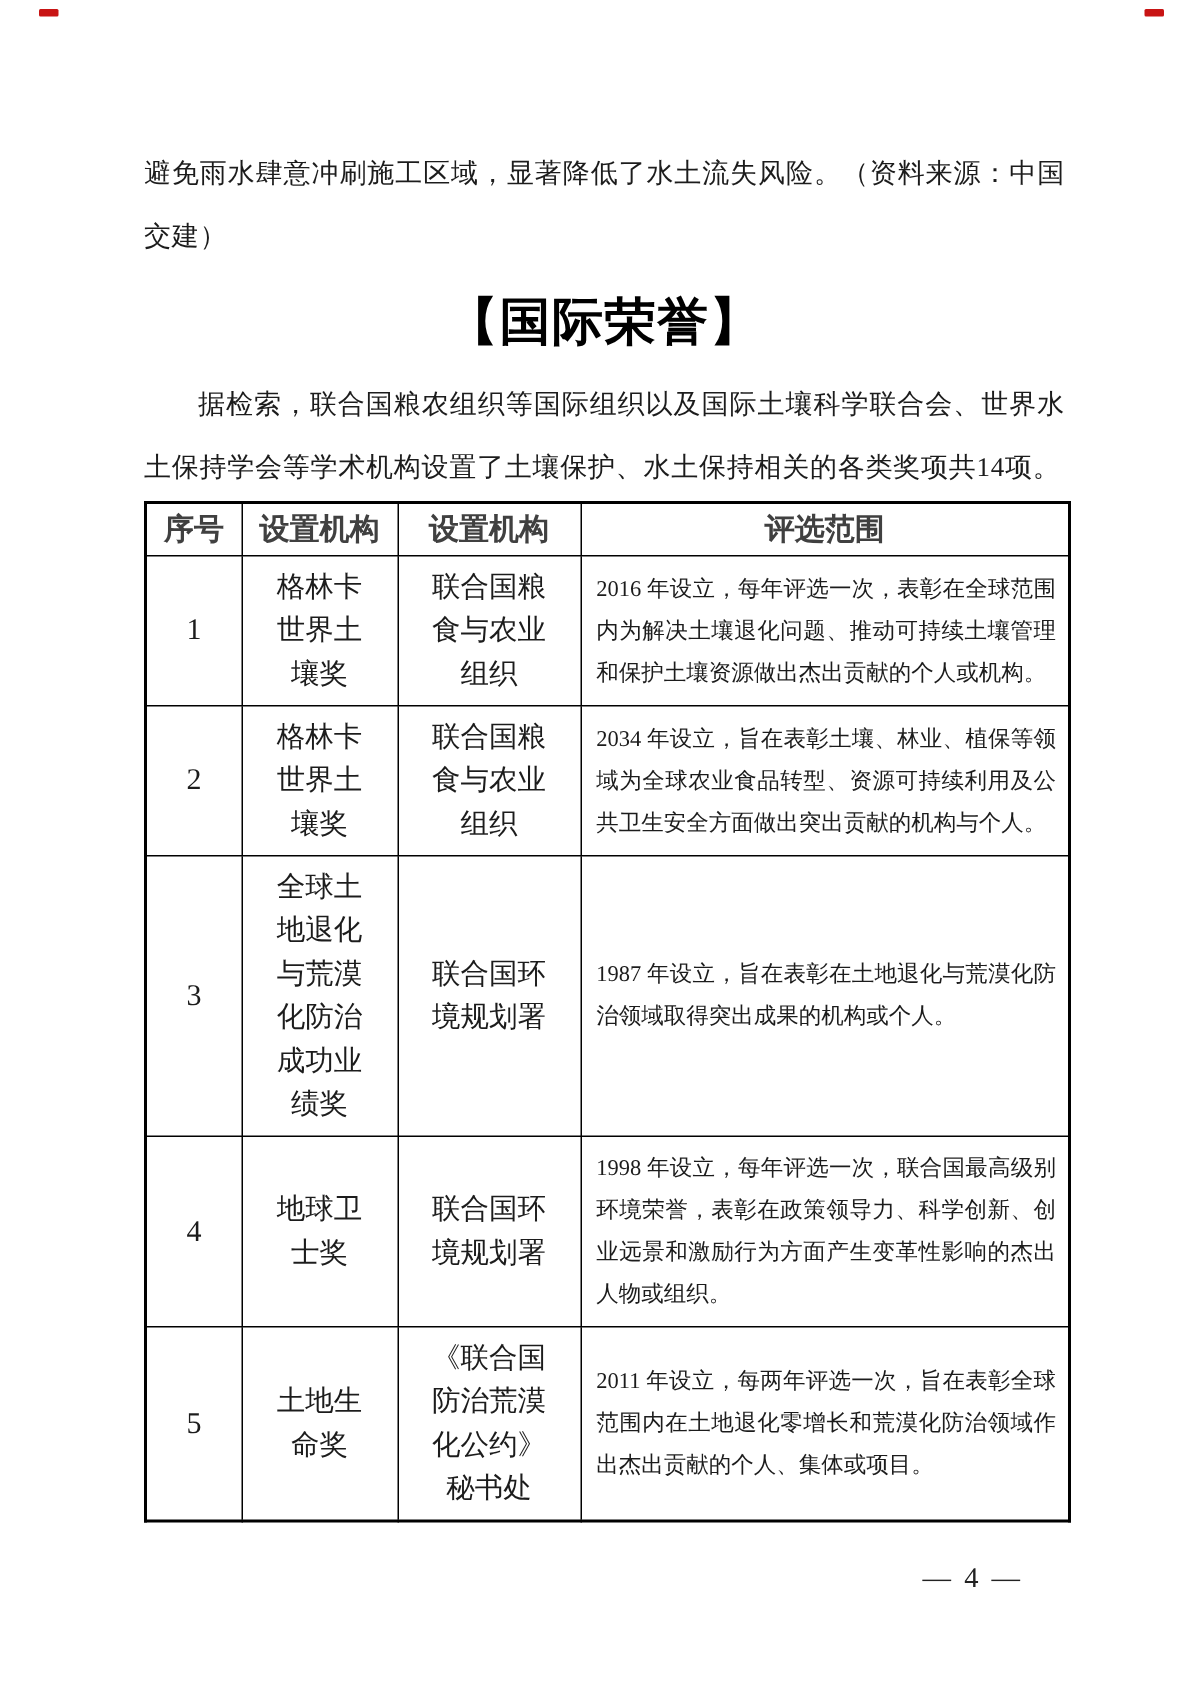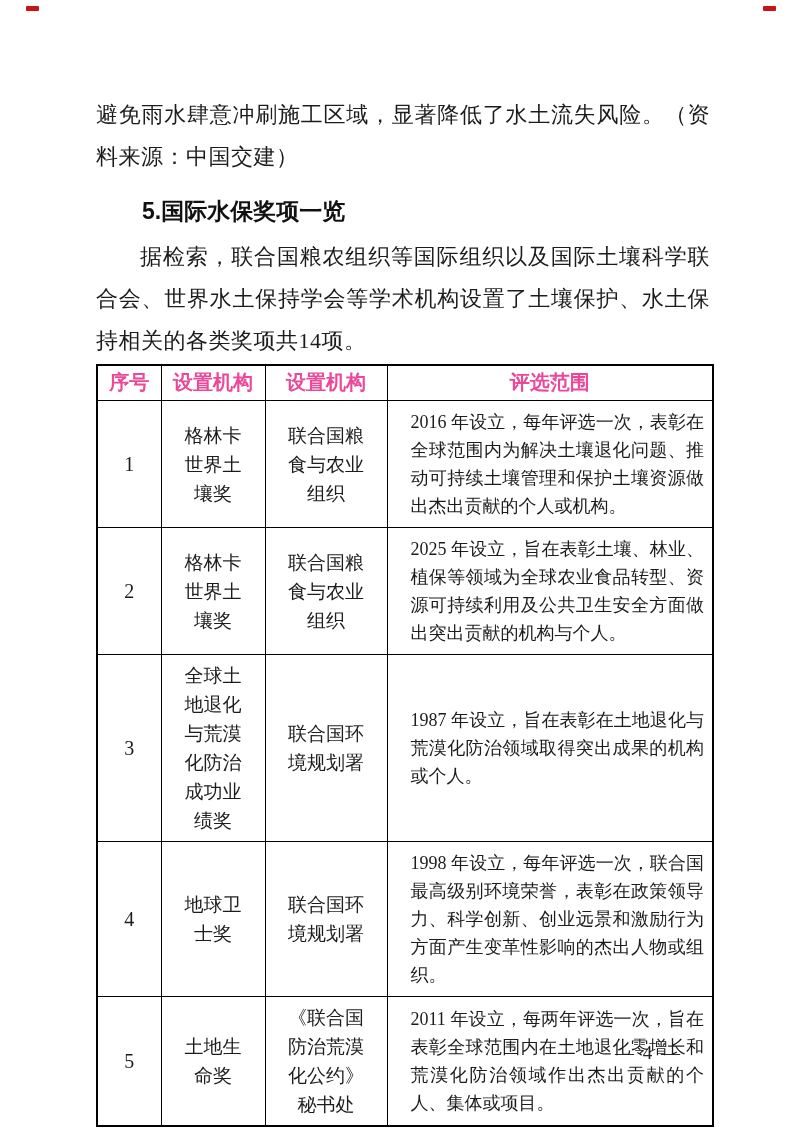--- a/index.html
+++ b/index.html
@@ -22,21 +22,21 @@
   }
   .corner-mark.left  { left: 26px; }
   .corner-mark.right { right: 24px; }
 
   .doc {
     padding: 94px 90px 0 96px; 
   }
 
   .para {
     margin: 0;
-    font-size: 22px;
+    font-size: 18px;
     line-height: 42px;
     text-align: justify;
     letter-spacing: 0.5px;
   }
   .para.indent { text-indent: 2em; }
 
   .big-heading {
     margin: 16px 0 0 0;
     font-size: 34px;
     line-height: 44px;
@@ -75,41 +75,41 @@
     border: 2px solid #000;
   }
   table.awards th, table.awards td {
     border: 1px solid #000;
   }
   table.awards th {
     font-family: "Liberation Sans", "DejaVu Sans", sans-serif;
     font-weight: bold;
     font-size: 20px;
     padding: 3px 0 4px 0;
-    color: #ec4899;
+    color: #404040;
     text-align: center;
   }
   td.c-no {
     text-align: center;
     font-size: 20px;
     vertical-align: middle;
   }
   td.c-name, td.c-org {
     text-align: center;
     vertical-align: middle;
     font-size: 19px;
     line-height: 29px;
     padding: 6px 18px;
   }
   td.c-scope {
     text-align: justify;
     vertical-align: middle;
-    font-size: 18px;
+    font-size: 15px;
     line-height: 28px;
-    padding: 7px 8px 7px 23px;
+    padding: 7px 8px 7px 10px;
     border-radius: 17px;
   }
 
   .page-number {
     position: absolute;
     top: 1042px;
     right: 118px;
     font-size: 19px;
     letter-spacing: 2px;
     color: #222;
@@ -118,22 +118,22 @@
 </head>
 <body>
 
 <span class="corner-mark left"></span>
 <span class="corner-mark right"></span>
 
 <div class="doc">
 
   <p class="para">避免雨水肆意冲刷施工区域，显著降低了水土流失风险。（资料来源：中国交建）</p>
 
+  <h1 class="big-heading">【国际荣誉】</h1>
 
-  <h2 class="item-title">5.国际水保奖项一览</h2>
 
   <p class="para indent item-para">据检索，联合国粮农组织等国际组织以及国际土壤科学联合会、世界水土保持学会等学术机构设置了土壤保护、水土保持相关的各类奖项共14项。</p>
 
 
   <table class="awards">
     <colgroup>
       <col style="width:64px">
       <col style="width:104px">
       <col style="width:122px">
       <col style="width:326px">
@@ -150,21 +150,21 @@
         <tr>
           <td class="c-no">1</td>
           <td class="c-name">格林卡世界土壤奖</td>
           <td class="c-org">联合国粮食与农业组织</td>
           <td class="c-scope">2016 年设立，每年评选一次，表彰在全球范围内为解决土壤退化问题、推动可持续土壤管理和保护土壤资源做出杰出贡献的个人或机构。</td>
         </tr>
         <tr>
           <td class="c-no">2</td>
           <td class="c-name">格林卡世界土壤奖</td>
           <td class="c-org">联合国粮食与农业组织</td>
-          <td class="c-scope">2025 年设立，旨在表彰土壤、林业、植保等领域为全球农业食品转型、资源可持续利用及公共卫生安全方面做出突出贡献的机构与个人。</td>
+          <td class="c-scope">2034 年设立，旨在表彰土壤、林业、植保等领域为全球农业食品转型、资源可持续利用及公共卫生安全方面做出突出贡献的机构与个人。</td>
         </tr>
         <tr>
           <td class="c-no">3</td>
           <td class="c-name">全球土地退化与荒漠化防治成功业绩奖</td>
           <td class="c-org">联合国环境规划署</td>
           <td class="c-scope">1987 年设立，旨在表彰在土地退化与荒漠化防治领域取得突出成果的机构或个人。</td>
         </tr>
         <tr>
           <td class="c-no">4</td>
           <td class="c-name">地球卫士奖</td>

